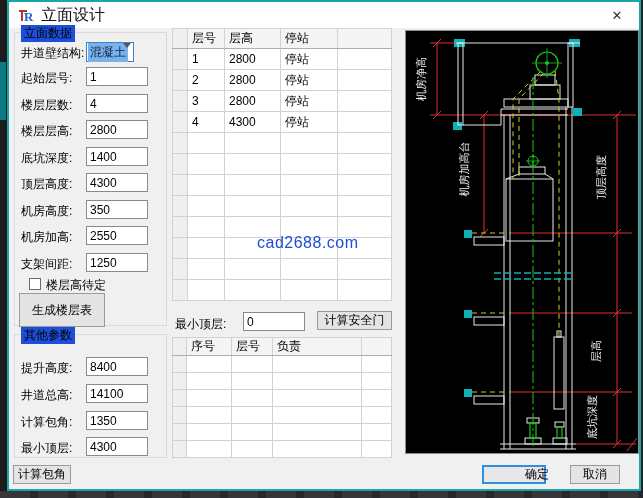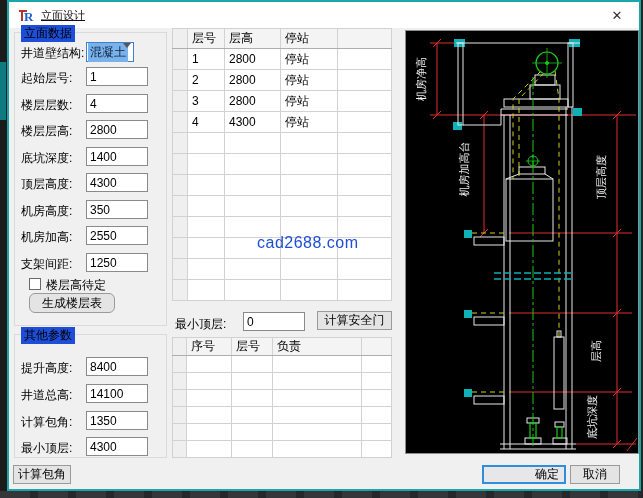--- a/index.html
+++ b/index.html
@@ -6,21 +6,21 @@
   .stage{position:relative;width:643px;height:498px;background:#262626;overflow:hidden;
          font-family:"Liberation Sans","DejaVu Sans",sans-serif;font-size:12px;color:#000;}
   .left-strip{position:absolute;left:0;top:0;width:7px;height:498px;background:#1b1b1b;}
   .left-strip .teal-chip{position:absolute;left:0;top:62px;width:6px;height:58px;background:#0e7b80;}
   .bottom-strip{position:absolute;left:0;top:491px;width:643px;height:7px;
       background:repeating-linear-gradient(90deg,#36363a 0 30px,#27272b 30px 38px);}
   .dialog{position:absolute;left:7px;top:0;width:634px;height:491px;box-sizing:border-box;
           background:#f0f0f0;border:2px solid #19a6ab;}
   .titlebar{position:absolute;left:0;top:0;width:100%;height:26px;background:#ffffff;
             display:flex;align-items:center;padding-left:9px;box-sizing:border-box;}
-  .title-text{margin-left:7px;font-size:11px;color:#111;text-decoration:underline;}
+  .title-text{margin-left:7px;font-size:16px;color:#111;}
   .close-btn{position:absolute;right:12px;top:4px;width:20px;height:18px;display:flex;
              align-items:center;justify-content:center;color:#333;font-size:13px;cursor:pointer;}
   .groupbox{position:absolute;border:1px solid #dadada;background:#f0f0f0;}
   .gb-title{position:absolute;top:-8px;left:6px;background:#1d4ed8;padding:0 3px;font-size:12px;white-space:nowrap;}
   .frow{position:absolute;left:0;width:100%;height:20px;}
   .flabel{position:absolute;left:6px;top:3px;font-size:12px;white-space:nowrap;}
   .fin{position:absolute;left:71px;top:0;width:62px;height:19px;box-sizing:border-box;
        border:1px solid #8a8a8a;background:#fff;font-size:12px;padding:1px 3px;
        font-family:"Liberation Sans","DejaVu Sans",sans-serif;}
   .combo{position:absolute;left:71px;top:0;width:48px;height:20px;box-sizing:border-box;
@@ -106,21 +106,21 @@
         <input class="fin" value="2550" style="">
       </div>
       <div class="frow" style="top:220px;">
         <span class="flabel">支架间距:</span>
         <input class="fin" value="1250" style="">
       </div>
       <div class="chkrow" style="left:0;top:243px;width:100%;height:16px;">
         <span class="chk"></span>
         <span class="chk-label">楼层高待定</span>
       </div>
-      <div class="btn" style="left:14px;top:260px;width:86px;height:20px;border-radius:6px;">生成楼层表</div>
+      <div class="btn" style="left:4px;top:260px;width:86px;height:34px;">生成楼层表</div>
     </div>
 
     <div class="groupbox" style="left:5px;top:332px;width:151px;height:122px;">
       <span class="gb-title">其他参数</span>
       <div class="frow" style="top:22px;">
         <span class="flabel">提升高度:</span>
         <input class="fin" value="8400" style="">
       </div>
       <div class="frow" style="top:49px;">
         <span class="flabel">井道总高:</span>
@@ -389,16 +389,16 @@
         <g fill="#f2f2f2" font-size="11" text-anchor="middle">
           <text transform="rotate(-90 19 48)" x="19" y="48">机房净高</text>
           <text transform="rotate(-90 62 138)" x="62" y="138">机房加高台</text>
           <text transform="rotate(-90 199 146)" x="199" y="146">顶层高度</text>
           <text transform="rotate(-90 194 320)" x="194" y="320">层高</text>
           <text transform="rotate(-90 190 386)" x="190" y="386">底坑深度</text>
         </g>
       </svg>
     </div>
 
-    <div class="btn btn-ok" style="left:473px;top:463px;width:84px;height:19px;padding-left:46px;">确定</div>
+    <div class="btn btn-ok" style="left:473px;top:463px;width:64px;height:19px;padding-left:46px;">确定</div>
     <div class="btn" style="left:561px;top:463px;width:50px;height:19px;">取消</div>
   </div>
 </div>
 
 </body></html>

